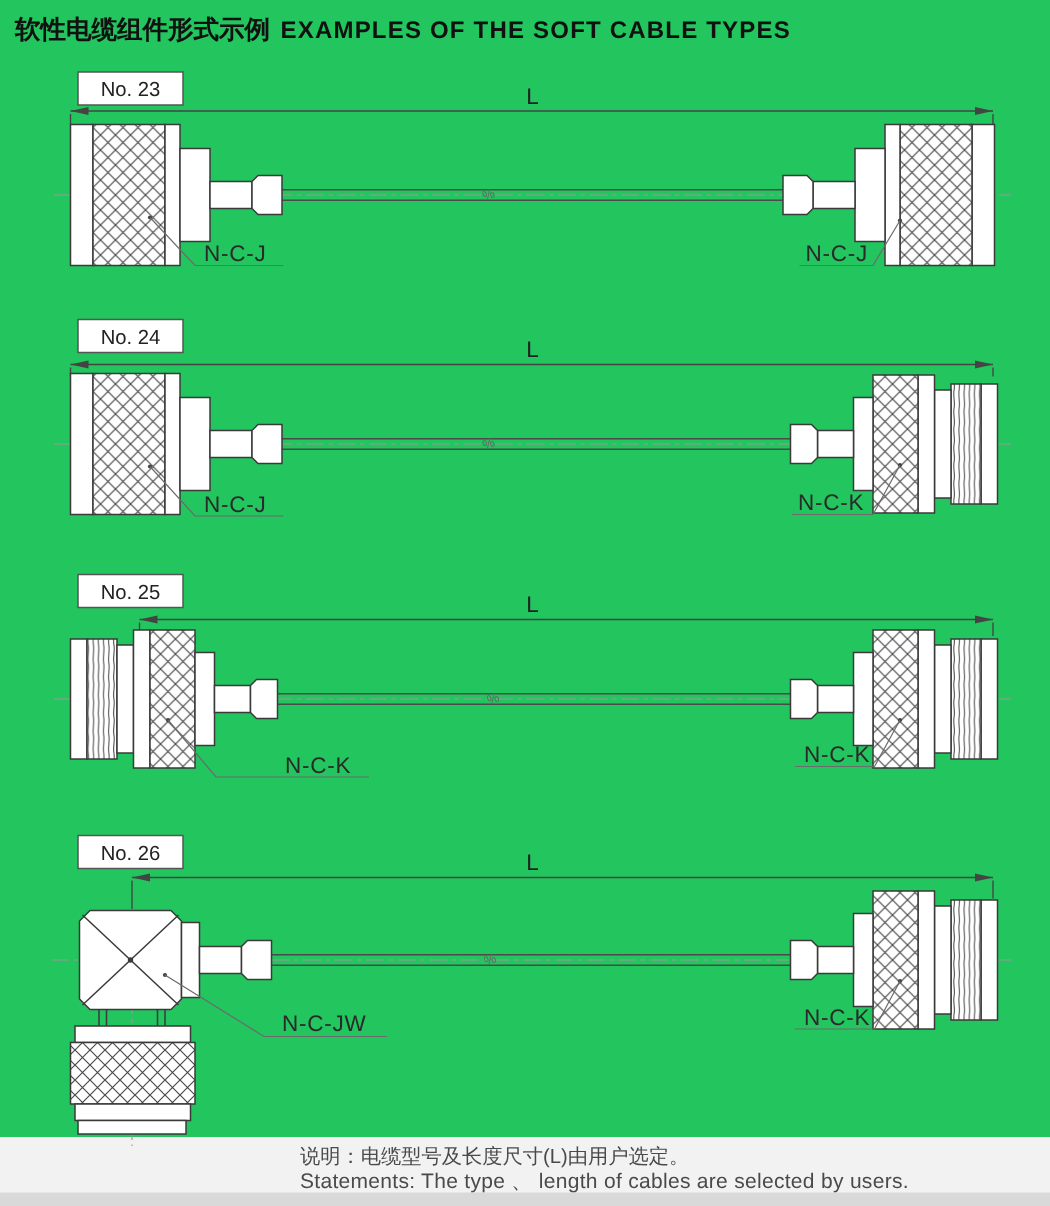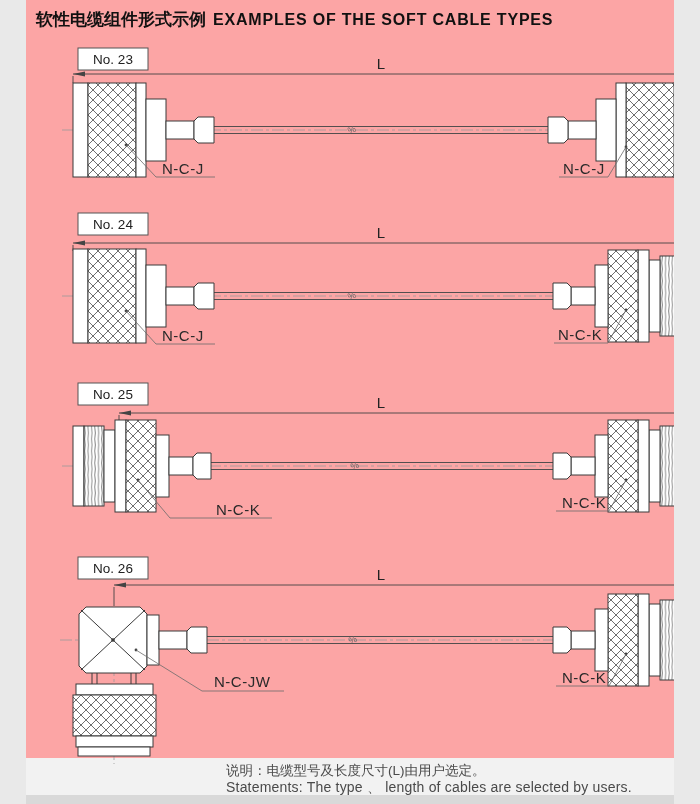--- a/index.html
+++ b/index.html
@@ -1,16 +1,16 @@
 <!DOCTYPE html>
 <html><head>
 <meta charset="utf-8">
 <style>
   html,body{margin:0;padding:0;background:#e9e9e9;}
-  .frame{width:648px;height:804px;background:#fca5a5;position:relative;margin:0 auto;
+  .frame{width:700px;height:804px;background:#22c55e;position:relative;margin:0 auto;
          font-family:"Liberation Sans",sans-serif;overflow:hidden;text-align:right;}
   svg{display:block;}
   text{font-family:"Liberation Sans",sans-serif;fill:#222;}
   .title-zh{font-size:17px;font-weight:bold;fill:#111;}
   .title-en{font-size:16px;font-weight:bold;letter-spacing:0.8px;fill:#111;}
   .numbox{fill:#ffffff;stroke:#555;stroke-width:1;}
   .numtext{font-size:13.5px;fill:#222;}
   .Ltxt{font-size:15px;fill:#222;}
   .lbl{font-size:15px;letter-spacing:.5px;fill:#2a2a2a;}
   .dim{stroke:#444;stroke-width:.9;fill:none;}

